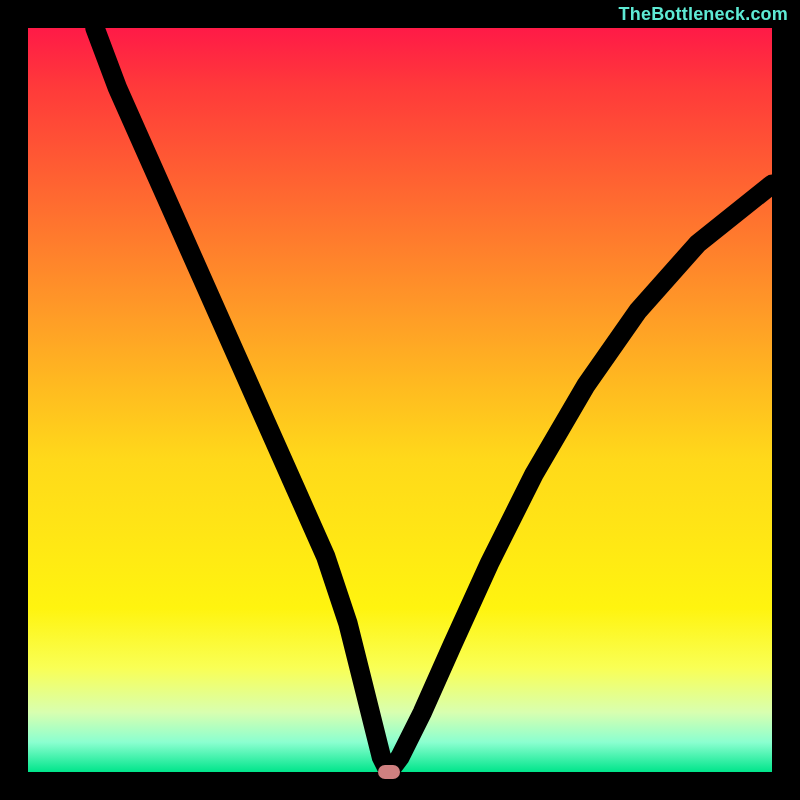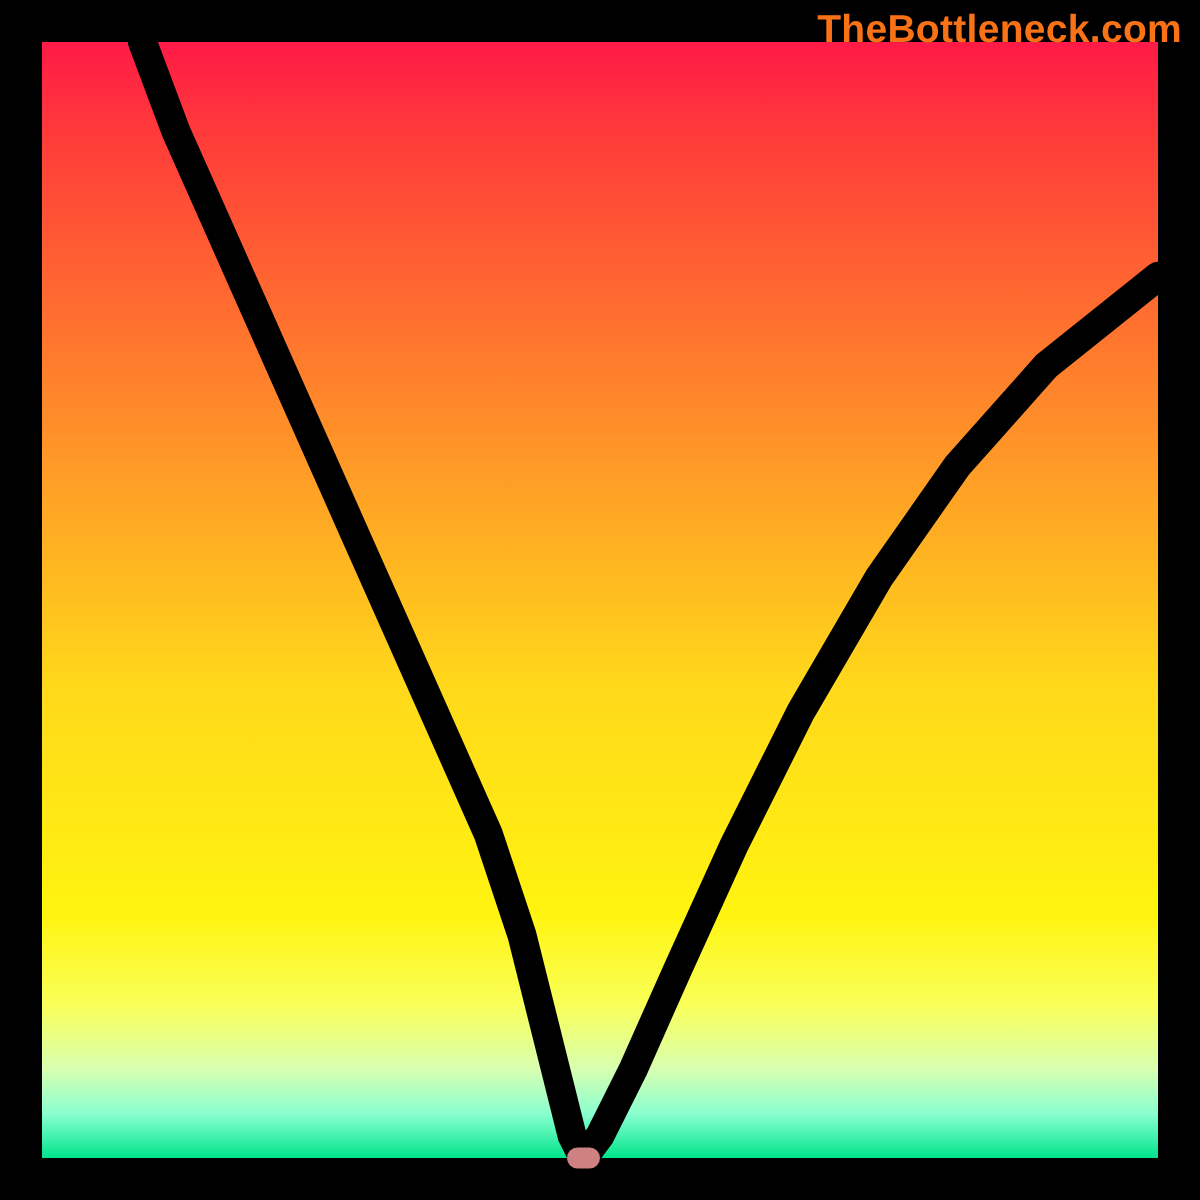--- a/index.html
+++ b/index.html
@@ -8,23 +8,23 @@
     position: relative;
     width: 800px;
     height: 800px;
     background: #000;
   }
   .watermark {
     position: absolute;
     top: 4px;
     right: 12px;
     font-family: Arial, Helvetica, sans-serif;
-    font-size: 26px;
+    font-size: 18px;
     font-weight: 600;
-    color: #f97316;
+    color: #5eead4;
     letter-spacing: 0.2px;
     z-index: 10;
   }
   .plot {
     position: absolute;
     left: 28px;
     top: 28px;
     width: 744px;
     height: 744px;
     background: linear-gradient(to bottom,

